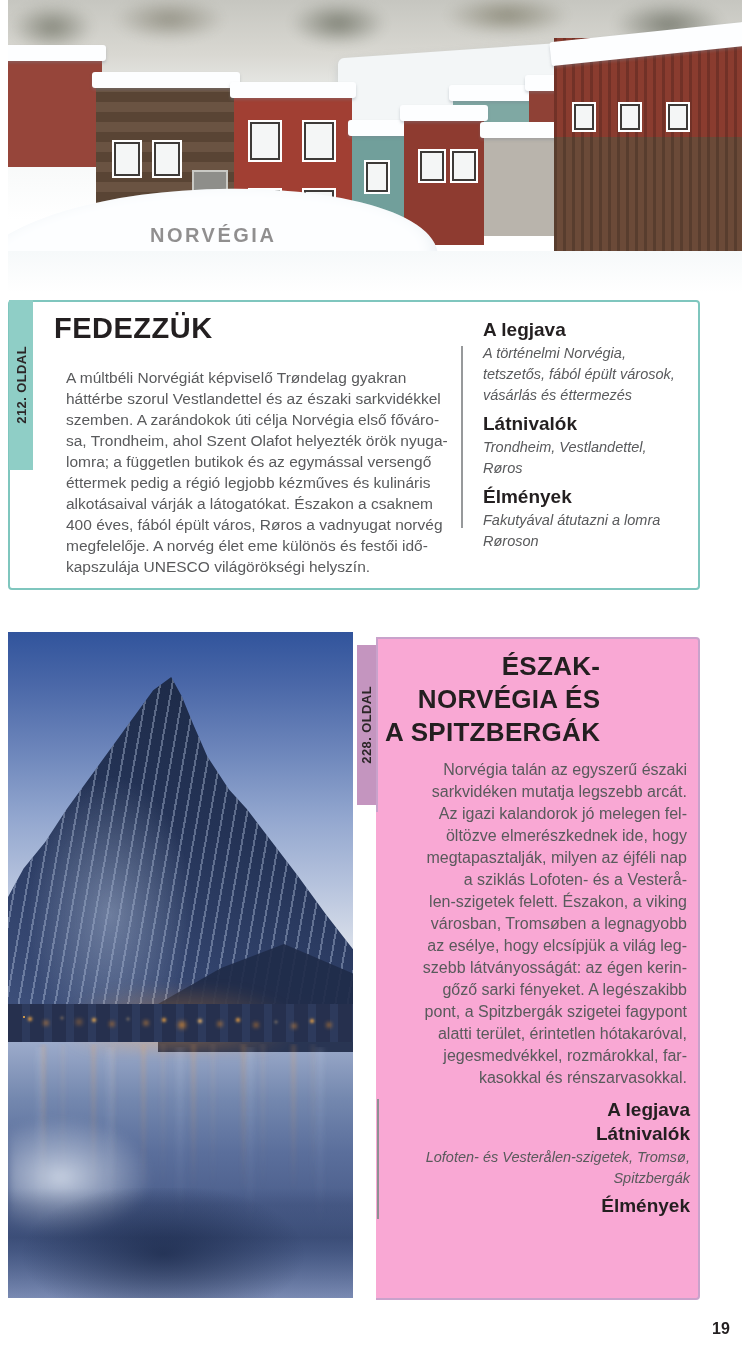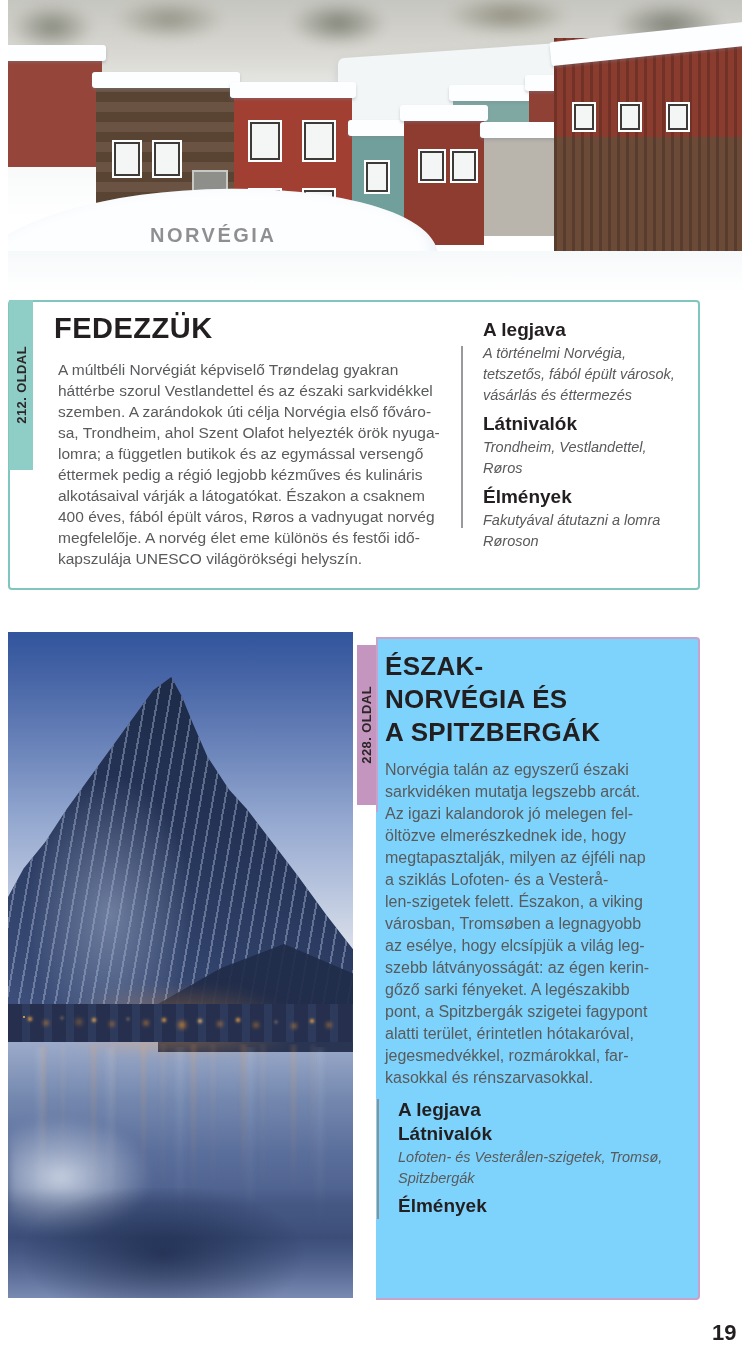--- a/index.html
+++ b/index.html
@@ -53,21 +53,21 @@
   
   .box-trondelag{position:absolute;left:8px;top:300px;width:692px;height:290px;box-sizing:border-box;
       border:2px solid #7fc6be;border-radius:4px;background:#ffffff;}
   .tab{position:absolute;display:flex;align-items:center;justify-content:center;}
   .tab span{writing-mode:vertical-rl;transform:rotate(180deg);
       font-size:13px;font-weight:bold;color:#2b2627;letter-spacing:.4px;white-space:nowrap;}
   .tab-teal{left:9px;top:300px;width:24px;height:170px;background:#8fcec6;}
   .tab-mauve{left:357px;top:645px;width:19px;height:160px;background:#c495bf;}
   .t-title{position:absolute;left:44px;top:10px;margin:0;color:#231f20;
       font-size:29px;font-weight:bold;letter-spacing:.5px;}
-  .t-body{position:absolute;left:44px;top:53px;width:412px;margin:4px;}
+  .t-body{position:absolute;left:44px;top:53px;width:412px;margin:12px;}
   .vdivider{position:absolute;left:451px;top:44px;width:2px;height:182px;background:#97999b;}
   .t-highlights{position:absolute;left:473px;top:17px;width:216px;}
 
   
   .photo-bottom{position:absolute;left:8px;top:632px;width:345px;height:666px;overflow:hidden;
       background:linear-gradient(180deg,#31549c 0%,#4b68a8 8%,#6d86bb 18%,#93a7cf 28%,#b6c3dd 38%,
         #d4dbe8 46%,#e3e6ed 50%,#c6cede 55%,#9aa9c9 62%,#7488af 70%,#5b6f9c 78%,#4c5f8c 86%,#5d719f 93%,#8393ba 100%);}
   .pb-mountain,.pb-snow{position:absolute;left:-6px;top:45px;width:360px;height:330px;
       clip-path:polygon(0 70%,6% 58%,12% 50%,18% 40%,26% 28%,34% 16%,42% 4%,47% 0,50% 6%,53% 14%,
         57% 24%,63% 34%,68% 40%,75% 50%,82% 60%,90% 72%,100% 86%,100% 100%,0 100%);}
@@ -98,30 +98,30 @@
       -webkit-mask:linear-gradient(180deg,rgba(0,0,0,.8),transparent);
       mask:linear-gradient(180deg,rgba(0,0,0,.8),transparent);}
   .pb-ice{position:absolute;left:0;top:478px;width:175px;height:135px;filter:blur(4px);
       background:radial-gradient(70% 60% at 30% 50%,rgba(226,233,243,.8),rgba(226,233,243,0) 75%);}
   .pb-dark{position:absolute;left:0;top:556px;width:100%;height:110px;
       background:radial-gradient(55% 85% at 45% 60%,rgba(15,28,58,.6),transparent 75%),
                  linear-gradient(180deg,rgba(20,35,70,0) 0,rgba(26,42,80,.45) 45%,rgba(70,90,135,.15) 100%);}
 
   
   .box-north{position:absolute;left:376px;top:637px;width:324px;height:663px;box-sizing:border-box;
-      border:2px solid #c9a2cb;border-left:none;border-radius:0 4px 4px 0;background:#7dd3fc;}
+      border:2px solid #c9a2cb;border-left:none;border-radius:0 4px 4px 0;background:#f9a8d4;text-align:right;}
   .box-north-leftseg{position:absolute;left:376px;top:637px;width:2px;height:175px;background:#c9a2cb;}
   .n-title{position:absolute;left:9px;top:11px;margin:0;color:#231f20;
       font-size:26px;line-height:33px;font-weight:bold;letter-spacing:.3px;}
   .n-body{position:absolute;left:9px;top:120px;width:302px;margin:0;font-size:16px;line-height:22px;}
   .n-highlights{position:absolute;left:1px;top:460px;width:292px;
       border-left:2px solid #8e9093;padding-left:19px;}
   .n-highlights .hl-text{margin-bottom:6px;}
 
-  .pagenum{position:absolute;left:712px;top:1320px;font-size:22px;font-weight:bold;color:#231f20;}
+  .pagenum{position:absolute;left:712px;top:1320px;font-size:16px;font-weight:bold;color:#231f20;}
 </style>
 </head>
 <body>
 
 <div class="page">
 
   <section class="photo-top">
     <div class="pt-trees"></div>
     <div class="pt-roofband"></div>
 

